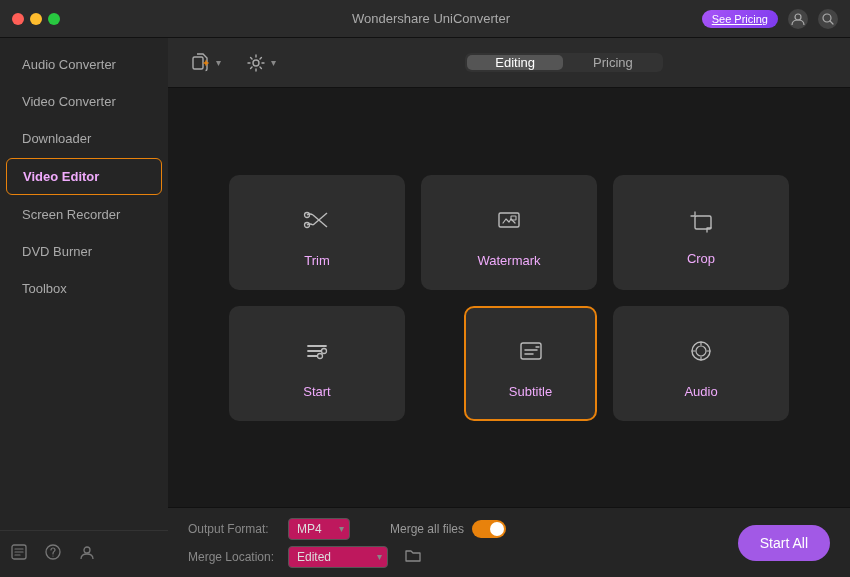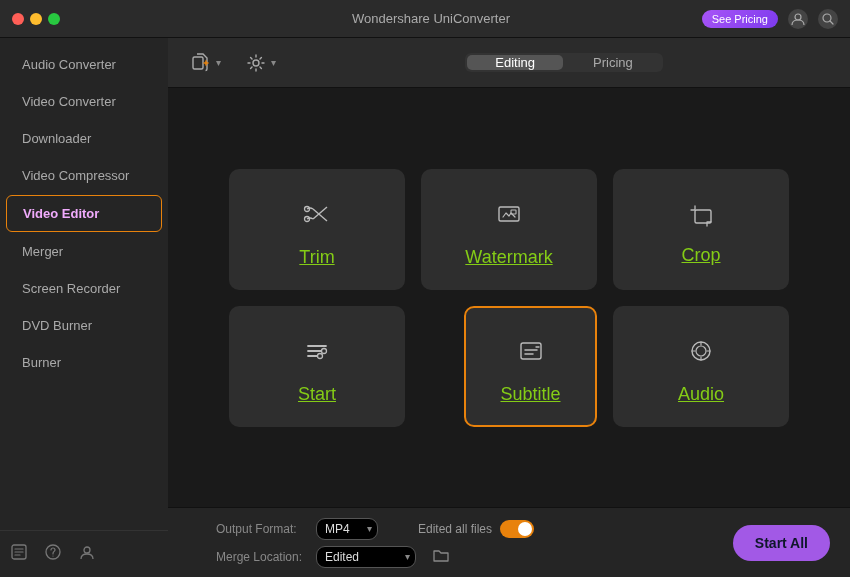--- a/index.html
+++ b/index.html
@@ -53,20 +53,21 @@
       gap: 10px;
     }
     .see-pricing-btn {
       background: linear-gradient(135deg, #a855f7, #7c3aed);
       color: white;
       border: none;
       border-radius: 12px;
       padding: 3px 10px;
       font-size: 11px;
       cursor: pointer;
+      text-decoration: underline;
     }
     .titlebar-icon {
       width: 20px; height: 20px;
       border-radius: 50%;
       background: #444;
       display: flex; align-items: center; justify-content: center;
       color: #aaa;
       font-size: 11px;
       cursor: pointer;
     }
@@ -192,23 +193,22 @@
       align-items: center;
       justify-content: center;
       padding: 28px 16px 20px;
       cursor: pointer;
       border: 2px solid transparent;
       transition: border-color 0.15s;
       gap: 14px;
     }
     .edit-card.selected { border-color: #e8820c; margin-left: 43px; }
     .edit-card-label {
-      font-size: 18px;
-      color: #84cc16;
-      text-decoration: underline;
+      font-size: 13px;
+      color: #f0abfc;
     }
 
     
     .footer {
       height: 70px;
       background: #252525;
       border-top: 1px solid #111;
       display: flex;
       align-items: center;
       padding: 0 20px;
@@ -225,26 +225,25 @@
       display: flex;
       align-items: center;
       gap: 10px;
       font-size: 12px;
       color: #999;
     }
     .footer-label {
       font-size: 12px;
       color: #888;
       width: 90px;
-      margin-left: 28px;
     }
     .footer-select {
-      background: #000000;
+      background: #be185d;
       border: 1px solid #555;
-      border-radius: 9px;
+      border-radius: 4px;
       color: #ddd;
       font-size: 12px;
       padding: 3px 24px 3px 8px;
       cursor: pointer;
       appearance: none;
       -webkit-appearance: none;
       position: relative;
     }
     .select-wrapper {
       position: relative;
@@ -286,26 +285,26 @@
     }
     .toggle-track.on .toggle-thumb { left: 18px; }
     .folder-icon {
       color: #888;
       font-size: 16px;
       cursor: pointer;
       margin-left: 6px;
     }
     .start-all-btn {
       background: #a259e6;
-      color: #0f172a;
+      color: #ffffff;
       border: none;
       border-radius: 20px;
       padding: 10px 22px;
       font-size: 14px;
-      font-weight: 700;
+      font-weight: 400;
       cursor: pointer;
       margin-left: auto;
     }
 
     .crop-icon-wrap {
       position: relative;
       width: 30px;
       height: 30px;
     }
     .crop-icon-wrap svg {
@@ -370,37 +369,31 @@
   <div class="sidebar">
     <div class="sidebar-item">
       <span>Audio Converter</span>
     </div>
     <div class="sidebar-item">
       <span>Video Converter</span>
     </div>
     <div class="sidebar-item">
       <span>Downloader</span>
     </div>
-    <div class="sidebar-item">
-      <span>Video Compressor</span>
-    </div>
     <div class="sidebar-item active">
       <span>Video Editor</span>
     </div>
     <div class="sidebar-item">
-      <span>Merger</span>
-    </div>
-    <div class="sidebar-item">
       <span>Screen Recorder</span>
     </div>
     <div class="sidebar-item">
       <span>DVD Burner</span>
     </div>
     <div class="sidebar-item">
-      <span>Burner</span>
+      <span>Toolbox</span>
     </div>
 
     <div class="sidebar-bottom">
       <span class="sidebar-bottom-icon">
         <svg width="18" height="18" viewBox="0 0 18 18" fill="none">
           <rect x="2" y="2" width="14" height="14" rx="2" stroke="#777" stroke-width="1.3"></rect>
           <path d="M5 6h8M5 9h8M5 12h5" stroke="#777" stroke-width="1.2" stroke-linecap="round"></path>
         </svg>
       </span>
       <span class="sidebar-bottom-icon">
@@ -524,21 +517,21 @@
           <span class="footer-label">Output Format:</span>
           <div class="select-wrapper">
             <select class="footer-select">
               <option>MP4</option>
               <option>MOV</option>
               <option>AVI</option>
               <option>MKV</option>
             </select>
           </div>
           <div class="merge-toggle">
-            <span>Edited all files</span>
+            <span>Merge all files</span>
             <div class="toggle-track on">
               <div class="toggle-thumb"></div>
             </div>
           </div>
         </div>
         <div class="footer-row">
           <span class="footer-label">Merge Location:</span>
           <div class="select-wrapper">
             <select class="footer-select" style="min-width:100px;">
               <option>Edited</option>

